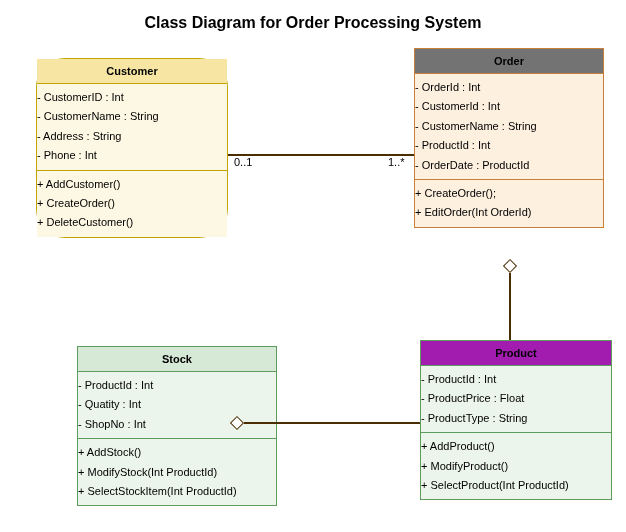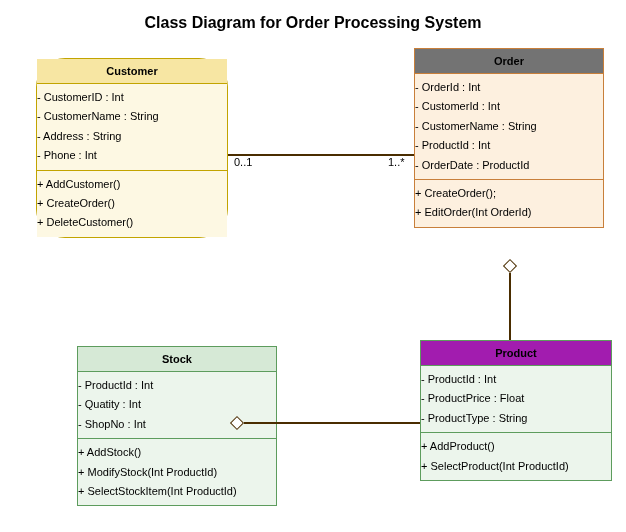--- a/index.html
+++ b/index.html
@@ -82,20 +82,21 @@
 
 <div class="class-box product">
   <div class="class-header">Product</div>
   <div class="section">
     <div>- ProductId : Int</div>
     <div>- ProductPrice : Float</div>
     <div>- ProductType : String</div>
   </div>
   <div class="section">
     <div>+ AddProduct()</div>
+    <div>+ ModifyProduct()</div>
     <div>+ SelectProduct(Int ProductId)</div>
   </div>
 </div>
 
 <div class="line" style="left:228px; top:154px; width:186px; height:2px;"></div>
 <div class="mult" style="left:234px; top:156px;">0..1</div>
 <div class="mult" style="left:388px; top:156px;">1..*</div>
 
 <div class="diamond" style="left:505px; top:261px;"></div>
 <div class="line" style="left:509px; top:273px; width:2px; height:67px;"></div>

